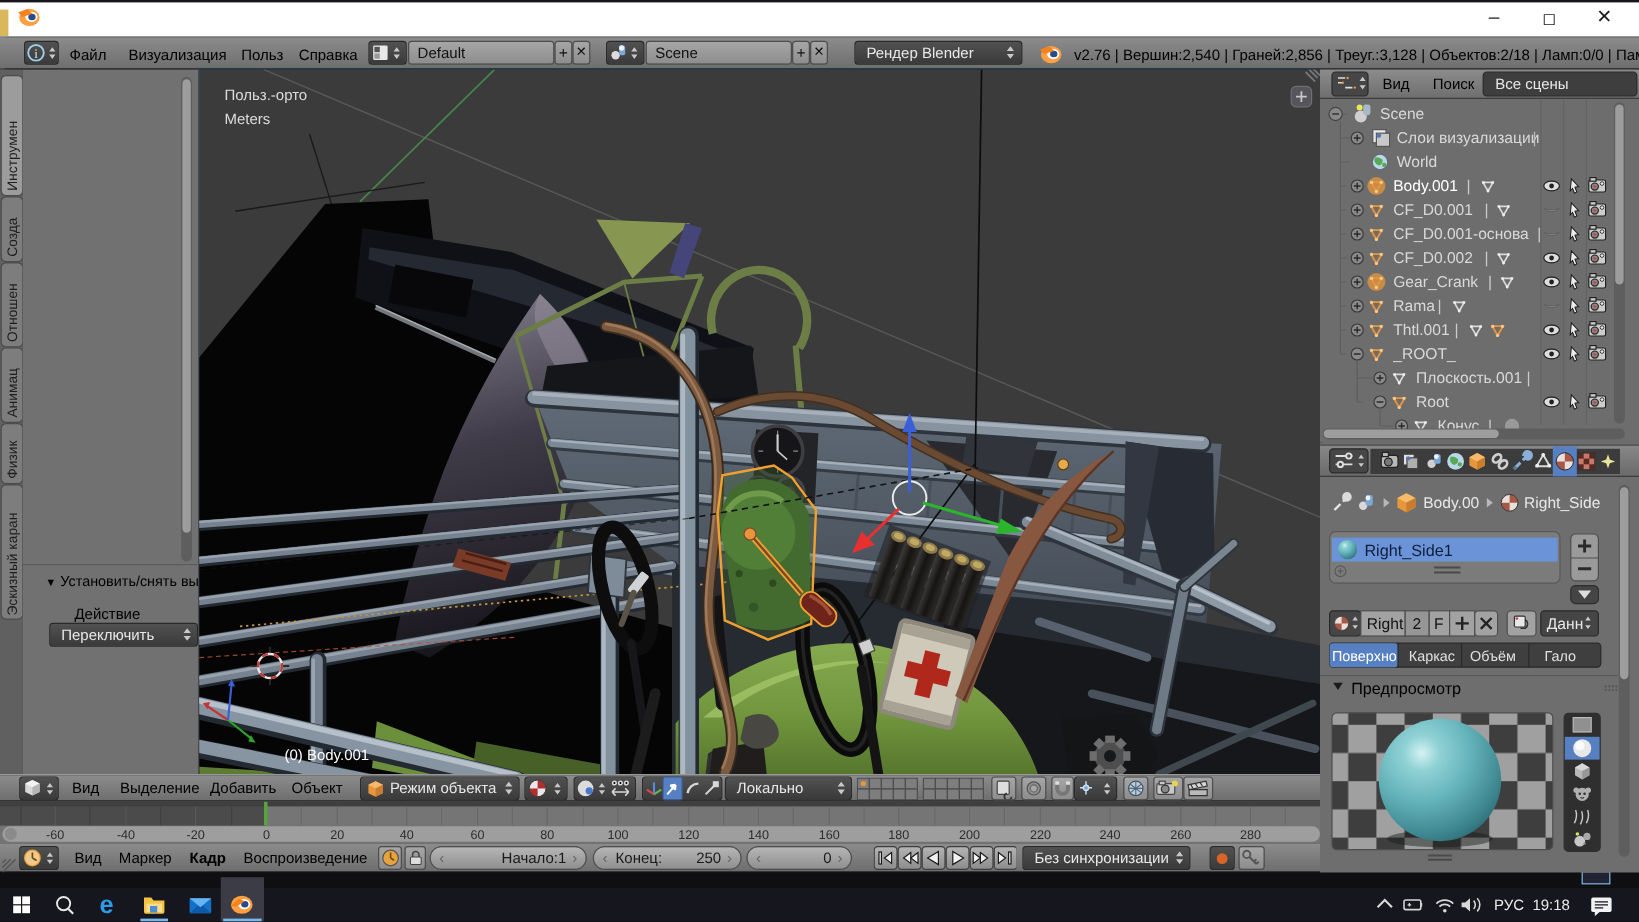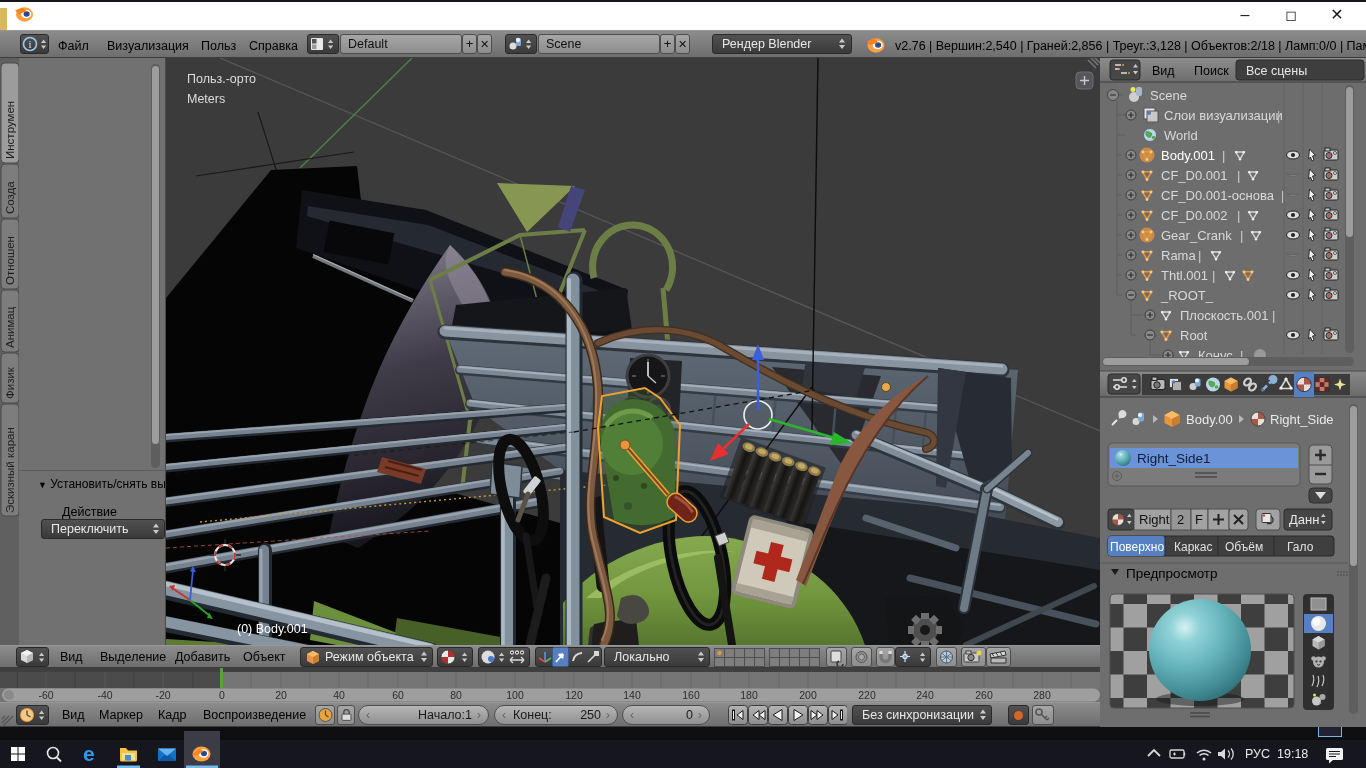--- a/index.html
+++ b/index.html
@@ -650,21 +650,21 @@
     <svg width="31" height="18" viewBox="0 0 31 18" style="position:absolute;left:0;top:0">
       <circle cx="10" cy="9" r="7" fill="#e8a33c"></circle>
           <circle cx="10" cy="9" r="6" fill="#f2c98c"></circle>
           <path d="M10,9 L10,4.5 M10,9 L13.5,11" stroke="#6b4a12" stroke-width="1.4"></path>
       <path d="M22,8 l2.6,-3.6 2.6,3.6 Z" fill="#c9c9c9"></path>
           <path d="M22,10.5 l2.6,3.6 2.6,-3.6 Z" fill="#c9c9c9"></path>
     </svg>
   </div>
   <div class="abs btxt" style="left:62px;top:5px;">Вид</div>
   <div class="abs btxt" style="left:99px;top:5px;">Маркер</div>
-  <div class="abs btxt" style="left:158px;top:5px;">Кадр</div>
+  <div class="abs btxt" style="left:158px;top:5px;font-weight:bold;">Кадр</div>
   <div class="abs btxt" style="left:203px;top:5px;">Воспроизведение</div>
   <div class="abs lbtn" style="left:315px;top:2px;width:20px;height:20px;">
     <svg width="19" height="18" viewBox="0 0 19 18">
           <circle cx="9.5" cy="9" r="6.5" fill="#e8a33c" stroke="#555"></circle>
           <path d="M9.5,9 L9.5,4.5 M9.5,9 L12.5,11" stroke="#6b4a12" stroke-width="1.3"></path>
         </svg>
   </div>
   <div class="abs lbtn" style="left:337px;top:2px;width:18px;height:20px;">
     <svg width="17" height="18" viewBox="0 0 19 18">
           <rect x="4.5" y="8" width="10" height="7" rx="1" fill="#ddd" stroke="#444"></rect>

